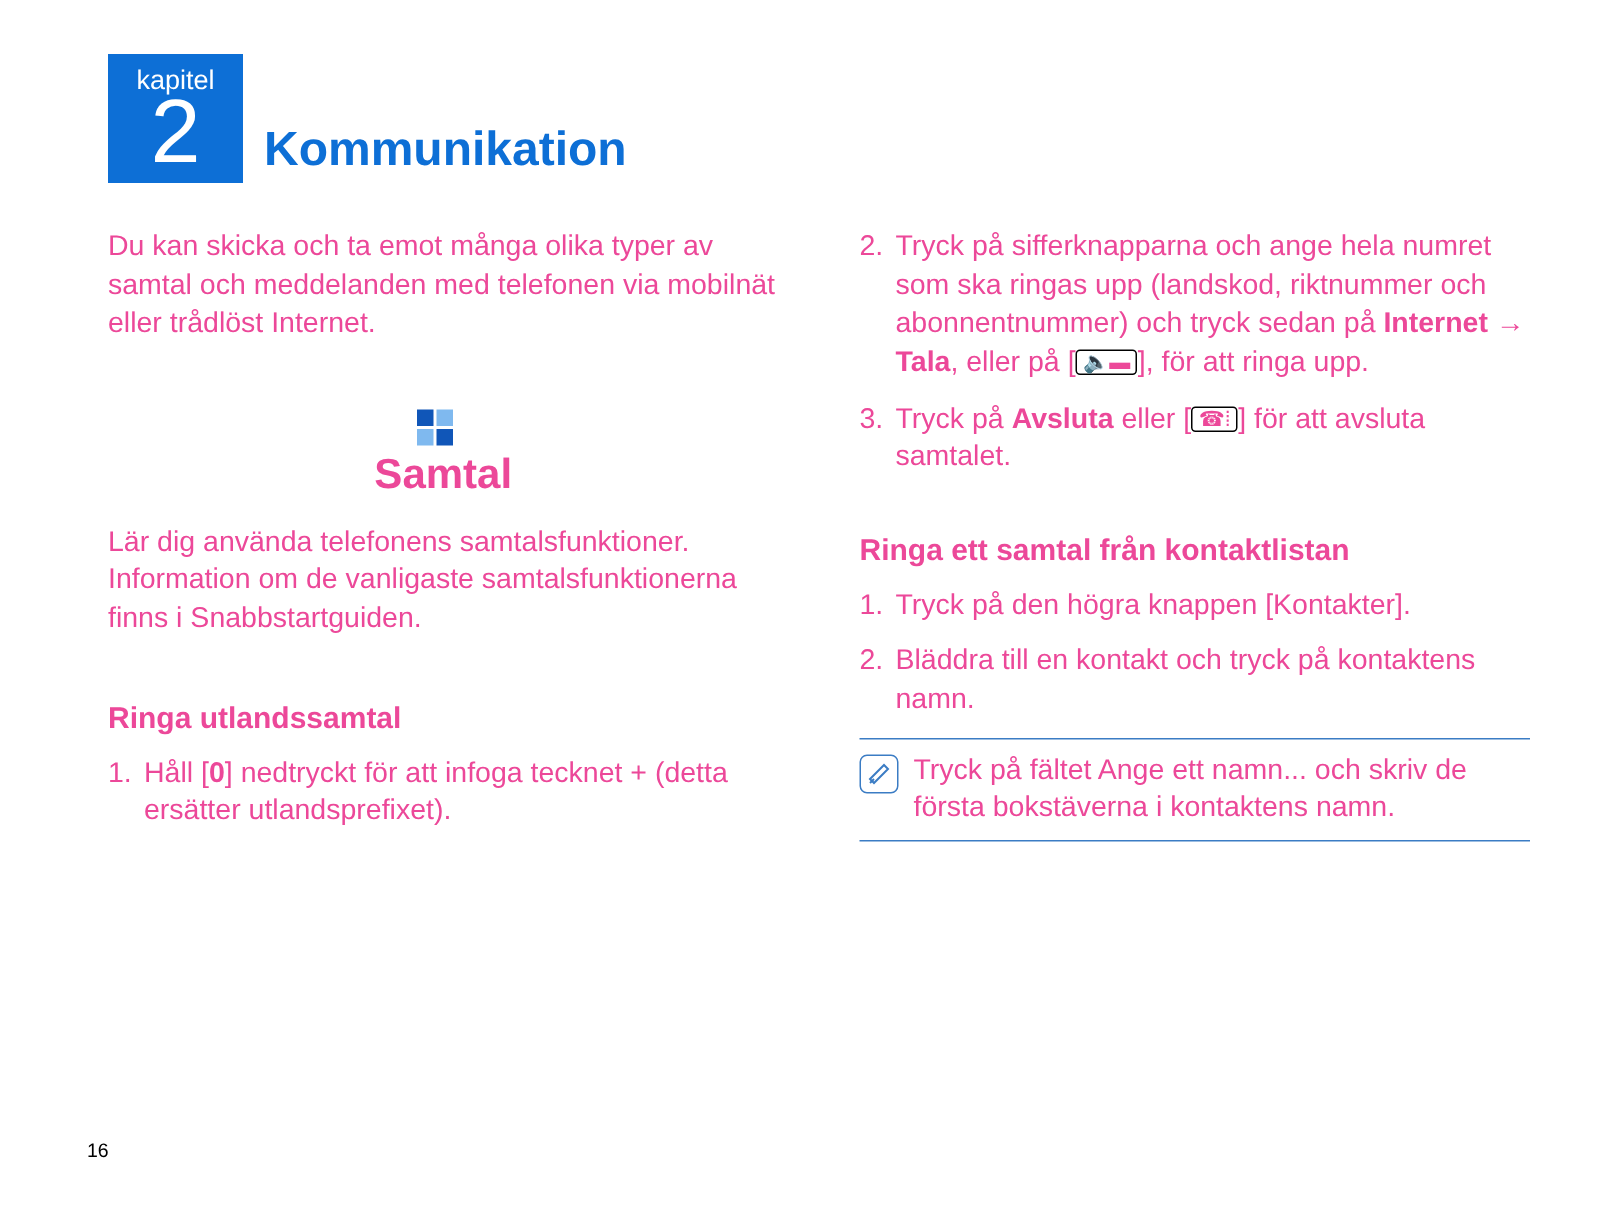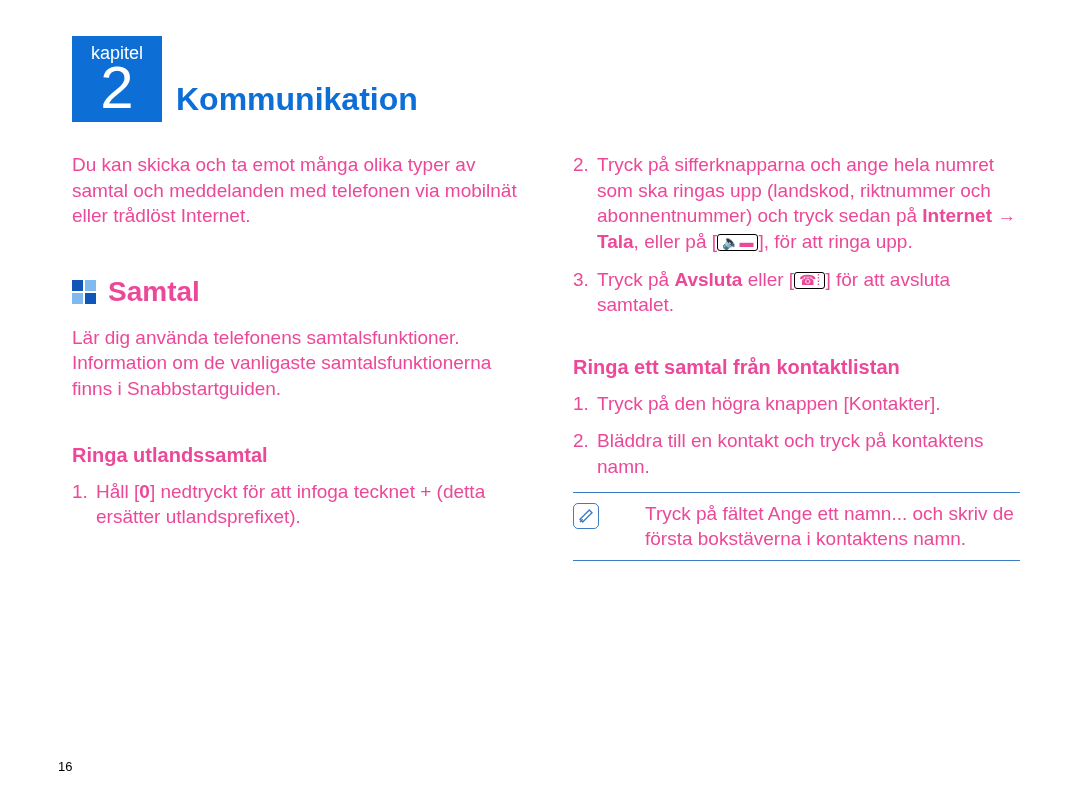--- a/index.html
+++ b/index.html
@@ -55,20 +55,21 @@
     line-height: 1.35;
     color: #ec4899;
   }
   .intro {
     margin-bottom: 44px;
   }
   .section-row {
     display: flex;
     align-items: center;
     margin-bottom: 14px;
+    flex-direction: column;
   }
   .section-icon {
     width: 24px;
     height: 24px;
     display: grid;
     grid-template-columns: 1fr 1fr;
     grid-template-rows: 1fr 1fr;
     gap: 2px;
     margin-right: 12px;
   }
@@ -117,21 +118,21 @@
     border: 1.5px solid #3b7cc4;
     border-radius: 5px;
     display: flex;
     align-items: center;
     justify-content: center;
     color: #3b7cc4;
     flex-shrink: 0;
     margin-top: 2px;
   }
   .note-icon svg { width: 16px; height: 16px; }
-  .note-text { flex: 1; font-size: 19px; margin-left: 36px; }
+  .note-text { flex: 1; font-size: 19px; }
   .page-num {
     position: absolute;
     bottom: 36px;
     left: 58px;
     font-size: 13px;
   }
 </style>
 </head>
 <body>
 

